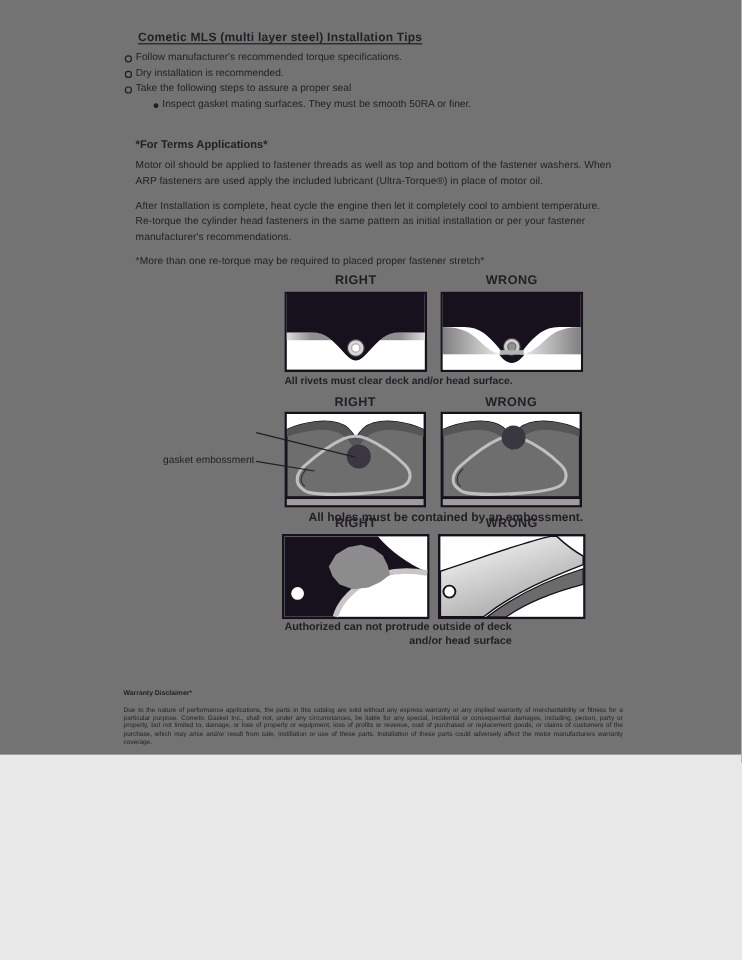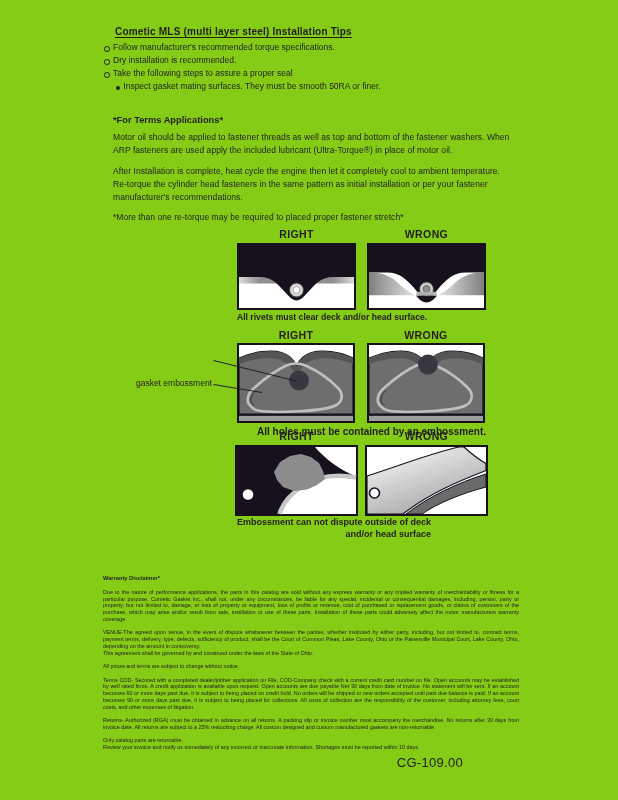--- a/index.html
+++ b/index.html
@@ -1,29 +1,29 @@
 <!DOCTYPE html>
 <html><head>
 <meta charset="utf-8">
 <style>
   html,body{margin:0;padding:0;background:#e8e8e8;}
   .page{
-    position:relative;width:618px;height:800px;background:#84cc16;
+    position:relative;width:618px;height:629px;background:#737373;
     font-family:"Liberation Sans",sans-serif;color:#221e24;overflow:hidden;
     margin:0 auto;
   }
   .abs{position:absolute;}
   .title{
     font-size:10px;font-weight:bold;letter-spacing:.2px;
     text-decoration:underline;text-underline-offset:2px;text-decoration-thickness:1.2px;
   }
   .b-row{display:flex;align-items:center;line-height:12.9px;font-size:8.5px;}
   .ring{flex:0 0 auto;width:3.6px;height:3.6px;border:1px solid #221e24;border-radius:50%;margin:3.6px 3.5px 0 0;}
   .dot{flex:0 0 auto;width:3.8px;height:3.8px;background:#221e24;border-radius:50%;margin:3.8px 3.5px 0 0;}
-  .sub{margin-left:12px;}
+  .sub{margin-left:24px;}
   .sec-head{font-size:9.3px;font-weight:bold;}
   .para{font-size:8.5px;line-height:13px;width:398px;letter-spacing:.05px;}
   .rw-label{font-size:10.5px;font-weight:bold;letter-spacing:.4px;text-align:center;}
   .cap{font-weight:bold;text-align:right;}
   .cap1{font-size:8.6px;}
   .cap2{font-size:10px;text-align:right;}
   .cap3{font-size:9px;line-height:11.5px;white-space:pre-line;}
   .anno{font-size:8.5px;line-height:11.5px;text-align:right;white-space:pre-line;width:120px;}
   .disc{width:416px;font-size:5.4px;line-height:6.8px;text-align:justify;letter-spacing:0;}
   .disc h5{font-size:5.7px;margin:0 0 7px 0;}
@@ -152,21 +152,21 @@
         <stop offset="0" stop-color="#ffffff"></stop>
           <stop offset="1" stop-color="#a5a5a5"></stop>
       </linearGradient>
     </defs>
     <rect x="1" y="1" width="121" height="69" fill="#ffffff" stroke="#17101d" stroke-width="2"></rect>
     <path d="M2,31 C36,20 70,7 94,2 L99,2 C106.5,9 114,14.5 121,18.5 L121,25.5 C94,36 64,48.5 38,69 L2,69 Z" fill="url(#r3lb)" stroke="#17101d" stroke-width="1.2"></path>
     <path d="M41,69 C64,51.5 92,38 121,29 L121,42 C96,48.5 72,58.5 57,69 Z" fill="#6b6b6b" stroke="#17101d" stroke-width="1"></path>
     <circle cx="9.5" cy="48" r="5" fill="#ffffff" stroke="#17101d" stroke-width="1.6"></circle>
   </svg>
 
-  <div class="abs cap cap3" style="left:237px;top:517px;">Embossment can not dispute outside of deck
+  <div class="abs cap cap3" style="left:237px;top:517px;">Authorized can not protrude outside of deck
 and/or head surface</div>
 
   <svg class="abs overlay" style="left:0;top:0;" width="618" height="800" viewBox="0 0 618 800">
     <line x1="213.5" y1="360.5" x2="296" y2="381" stroke="#221e24" stroke-width="1"></line>
     <line x1="213.5" y1="384.5" x2="262" y2="392.5" stroke="#221e24" stroke-width="1"></line>
   </svg>
 
   <div class="abs disc" style="left:103px;top:575px;">
     <h5>Warranty Disclaimer*</h5>
     <p>Due to the nature of performance applications, the parts in this catalog are sold without any express warranty or any implied warranty of merchantability or fitness for a particular purpose.  Cometic Gasket Inc., shall not, under any circumstances, be liable for any special, incidental or consequential damages, including, person, party or property, but not limited to, damage, or loss of property or equipment, loss of profits or revenue, cost of purchased or replacement goods, or claims of customers of the purchase, which may arise and/or result from sale, instillation or use of these parts.  Installation of these parts could adversely affect the motor manufacturers warranty coverage.</p>

